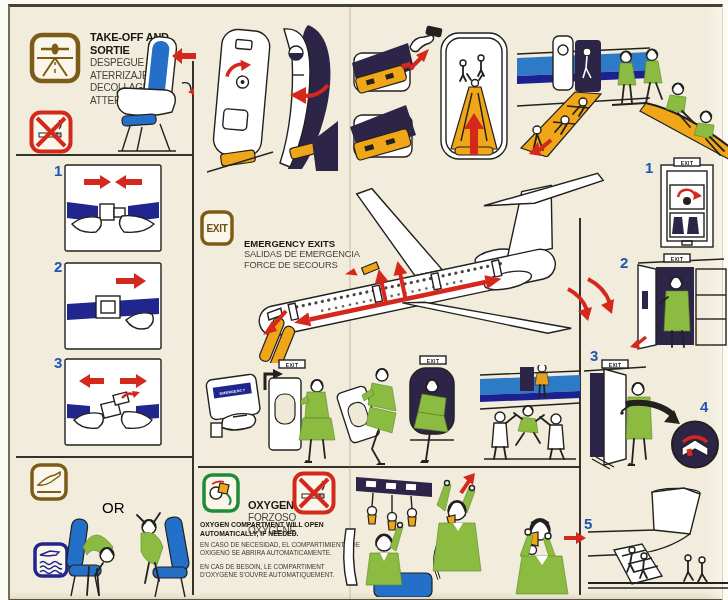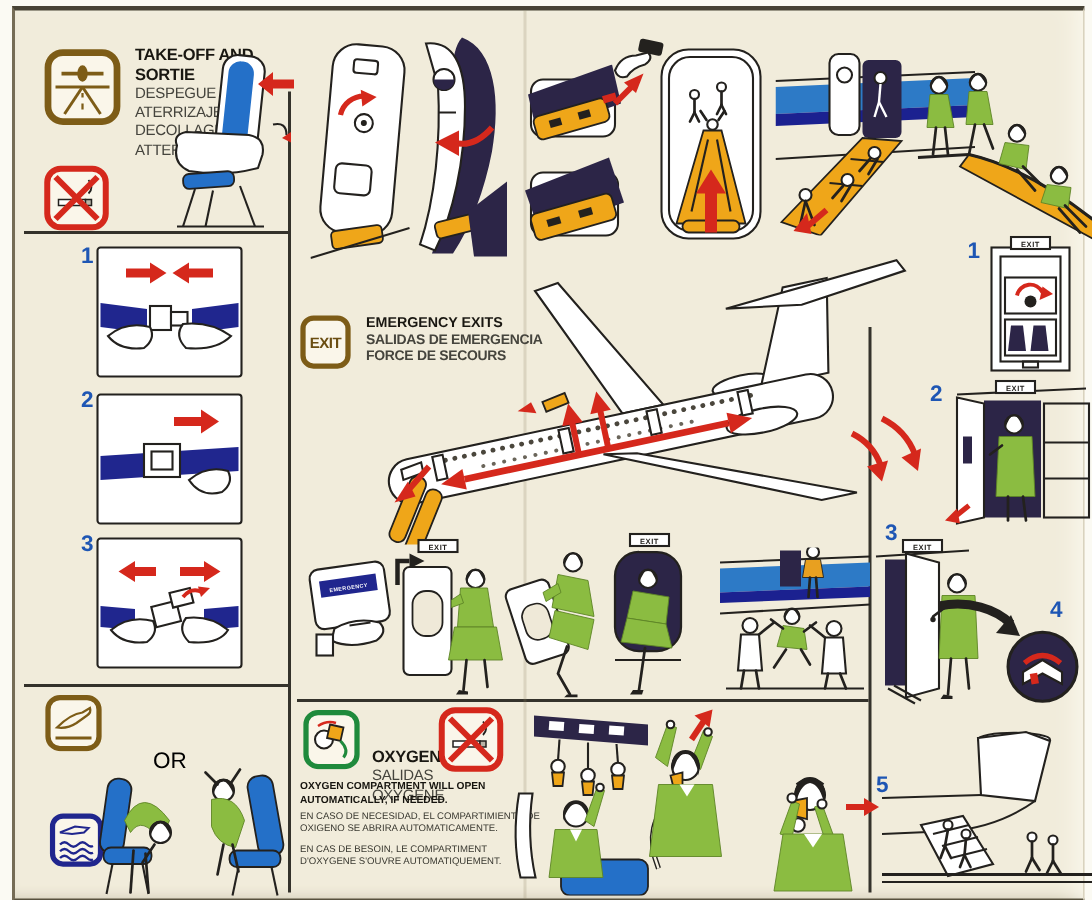--- a/index.html
+++ b/index.html
@@ -7,22 +7,22 @@
   .abs{position:absolute;}
   .card{left:8px;top:4px;width:712px;height:592px;background:#f1ecdb;
         border-top:3px solid #474234;border-left:2px solid #756c55;border-bottom:3px solid #57513e;border-right:1px solid #d9d3bf;
         box-shadow:inset -14px 0 18px -12px #fdfbf2, inset 0 -6px 10px -8px #b3ab92;}
   .vline{width:2px;background:#34322b;}
   .hline{height:2px;background:#34322b;}
   .crease{width:2px;background:rgba(140,128,96,.22);}
   .num{color:#1e56b4;font-weight:bold;font-size:15px;line-height:15px;}
   .h1{font-weight:bold;font-size:11px;line-height:13px;color:#191711;letter-spacing:-.2px;}
   .sub{font-size:10px;line-height:12.5px;color:#45443d;letter-spacing:-.2px;}
-  .h2{font-weight:bold;font-size:9.5px;line-height:11px;color:#191711;}
-  .sub2{font-size:9.3px;line-height:11px;color:#45443d;letter-spacing:-.2px;font-weight:bold;}
+  .h2{font-weight:bold;font-size:9.5px;line-height:11px;color:#191711;margin-top:28px;}
+  .sub2{font-size:9.3px;line-height:11px;color:#45443d;letter-spacing:-.2px;}
   .or{color:#000000;font-weight:normal;font-size:15px;}
   .noteb{font-weight:bold;font-size:6.8px;line-height:8.6px;color:#15130e;}
   .note{font-size:6.4px;line-height:8px;color:#393830;}
   svg{display:block;}
   .o{fill:#fff;stroke:#23211e;stroke-width:1.4;}
   .ln{fill:none;stroke:#23211e;stroke-width:1.4;}
   .ln2{fill:none;stroke:#23211e;stroke-width:2;}
   .d{fill:#2c2547;}
   .g{fill:#8bbc41;stroke:#5d8526;stroke-width:.6;}
   .y{fill:#efa619;stroke:#23211e;stroke-width:1.2;}
@@ -473,21 +473,21 @@
 
   <svg class="abs" style="left:192px;top:466px;" width="38" height="40" viewBox="0 0 38 40">
     <rect x="2" y="2" width="34" height="36" rx="8" fill="#faf6ea" stroke="#1f8a3c" stroke-width="3.5"></rect>
     <circle cx="14" cy="20" r="6" class="o" stroke-width="1.2"></circle>
     <polygon class="y" stroke-width="1" points="18,10 27,12 25,21 16,19"></polygon>
     <path d="M25,21 q6,6 2,11" fill="none" stroke="#1f8a3c" stroke-width="2"></path>
     <path d="M10,11 q6,-4 12,-2" fill="none" stroke="#d5281c" stroke-width="1.6"></path>
   </svg>
   <div class="abs" style="left:238px;top:492px;width:70px;">
     <div class="h1">OXYGEN</div>
-    <div class="sub">SALIDAS</div>
+    <div class="sub">FORZOSO</div>
     <div class="sub">OXYGENE</div>
   </div>
   <svg class="abs" style="left:282px;top:464px;" width="44" height="44" viewBox="0 0 44 44">
     <rect x="2.5" y="2.5" width="39" height="39" rx="9" fill="#faf6ea" stroke="#d5281c" stroke-width="4"></rect>
     <rect x="10" y="23" width="18" height="4" fill="#fff" stroke="#23211e" stroke-width="1"></rect>
     <rect x="28" y="23" width="4" height="4" fill="#b8b3a6" stroke="#23211e" stroke-width="1"></rect>
     <path d="M30,19 q4,-4 0,-9" fill="none" stroke="#23211e" stroke-width="1.2"></path>
     <line x1="8" y1="8" x2="36" y2="36" stroke="#d5281c" stroke-width="4"></line>
     <line x1="36" y1="8" x2="8" y2="36" stroke="#d5281c" stroke-width="4"></line>
   </svg>

